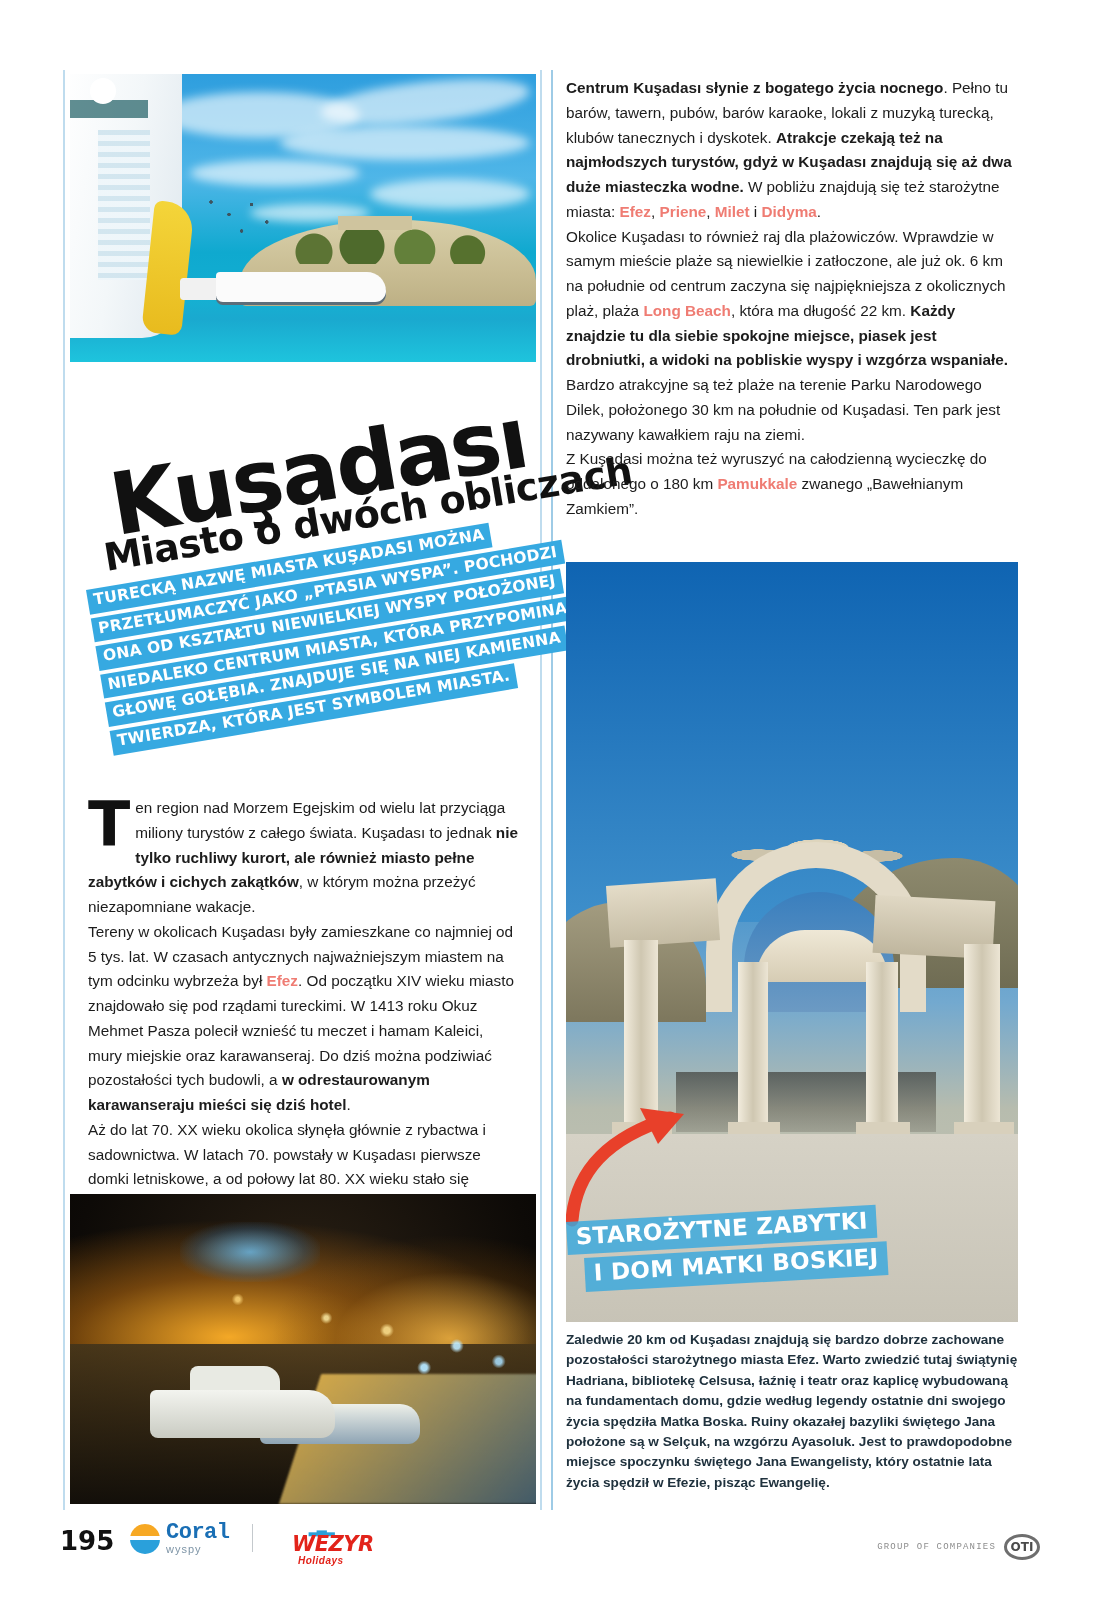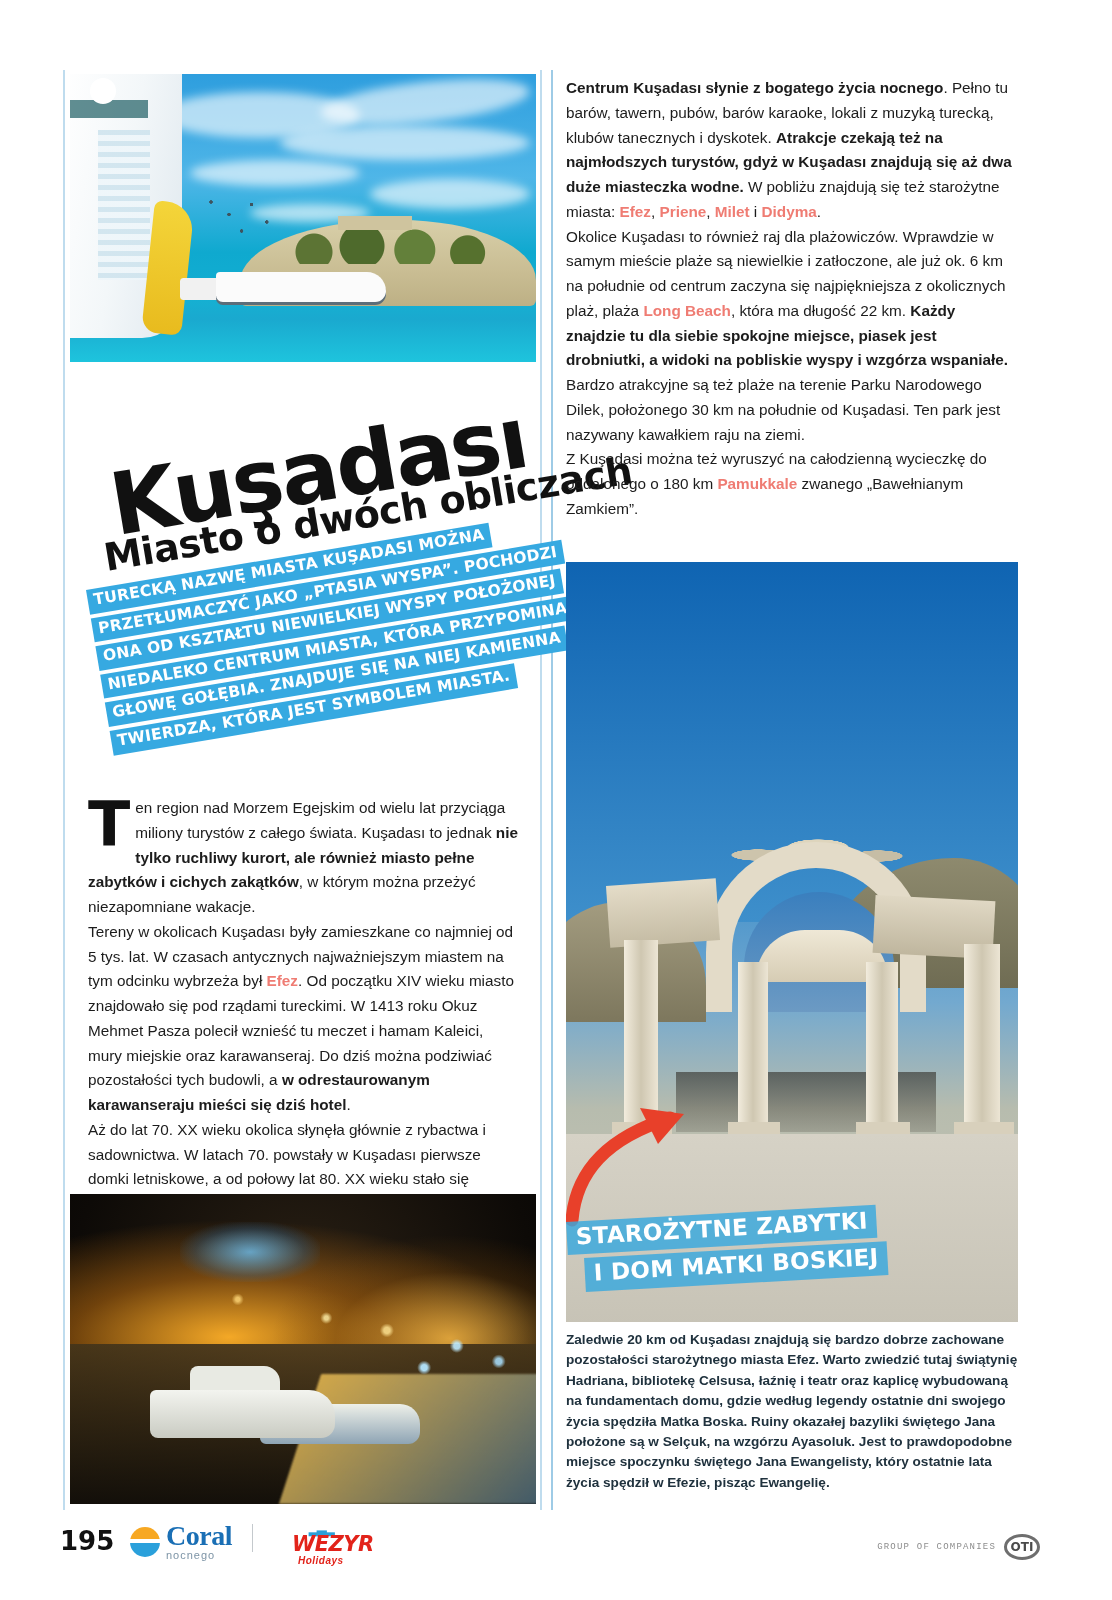--- a/index.html
+++ b/index.html
@@ -368,21 +368,21 @@
     position: absolute; left: 60px; top: 8px;
     font-family: "DejaVu Sans", sans-serif;
     font-weight: 700; font-size: 26px; color: #111;
   }
   .logo-coral { position: absolute; left: 130px; top: 4px; display:flex; align-items:center; gap:6px; }
   .coral-mark {
     width: 30px; height: 30px; border-radius: 50%;
     background: linear-gradient(#f7a823 0 40%, #ffffff 40% 52%, #2aa0db 52% 100%);
   }
   .coral-txt { line-height:1; }
-  .coral-txt .t1 { font-family:Liberation Serif, serif; font-size:28px; font-weight:700; color:#1a6fb5; letter-spacing:-.5px;}
+  .coral-txt .t1 { font-family:Liberation Mono, monospace; font-size:22px; font-weight:700; color:#1a6fb5; letter-spacing:-.5px;}
   .coral-txt .t2 { font-family:"Liberation Sans",sans-serif; font-size:11px; color:#7d94a6; letter-spacing:1px;}
   .logo-div { position:absolute; left: 252px; top: 6px; width:1px; height:28px; background:#c4c9cd; }
   .logo-wezyr { position:absolute; left: 268px; top: 6px; text-align:center; }
   .wezyr-bird { font-size: 13px; color:#2a9fd8; line-height:.8; letter-spacing:-2px;}
   .wezyr-txt { font-family:"DejaVu Sans",sans-serif; font-weight:700; font-style:italic; font-size:21px; color:#e2231a; letter-spacing:-.5px; line-height:1;margin-left:24px;}
   .wezyr-sub { font-family:"Liberation Sans",sans-serif; font-weight:700; font-style:italic; font-size:10px; color:#e2231a; letter-spacing:.5px;text-align:center;}
   .footer-right { position:absolute; right: 72px; top: 16px; display:flex; align-items:center; gap:8px; }
   .goc-txt { font-family:Liberation Mono, monospace; font-size:9px; letter-spacing:1.2px; color:#8d8d8d; }
   .oti-mark {
     width: 36px; height: 26px; border-radius: 50%;
@@ -514,21 +514,21 @@
 
   <div class="caption">Zaledwie 20 km od Kuşadası znajdują się bardzo dobrze zachowane pozostałości starożytnego miasta Efez. Warto zwiedzić tutaj świątynię Hadriana, bibliotekę Celsusa, łaźnię i teatr oraz kaplicę wybudowaną na fundamentach domu, gdzie według legendy ostatnie dni swojego życia spędziła Matka Boska. Ruiny okazałej bazyliki świętego Jana położone są w Selçuk, na wzgórzu Ayasoluk. Jest to prawdopodobne miejsce spoczynku świętego Jana Ewangelisty, który ostatnie lata życia spędził w Efezie, pisząc Ewangelię.</div>
 
   <div class="footer">
     <div class="page-num">195</div>
 
     <div class="logo-coral">
       <div class="coral-mark"></div>
       <div class="coral-txt">
         <div class="t1">Coral</div>
-        <div class="t2">nocnego</div>
+        <div class="t2">wyspy</div>
       </div>
     </div>
 
     <div class="logo-div"></div>
 
     <div class="logo-wezyr">
       <div class="wezyr-bird">▂▃▂</div>
       <div class="wezyr-txt">WEZYR</div>
       <div class="wezyr-sub">Holidays</div>
     </div>

